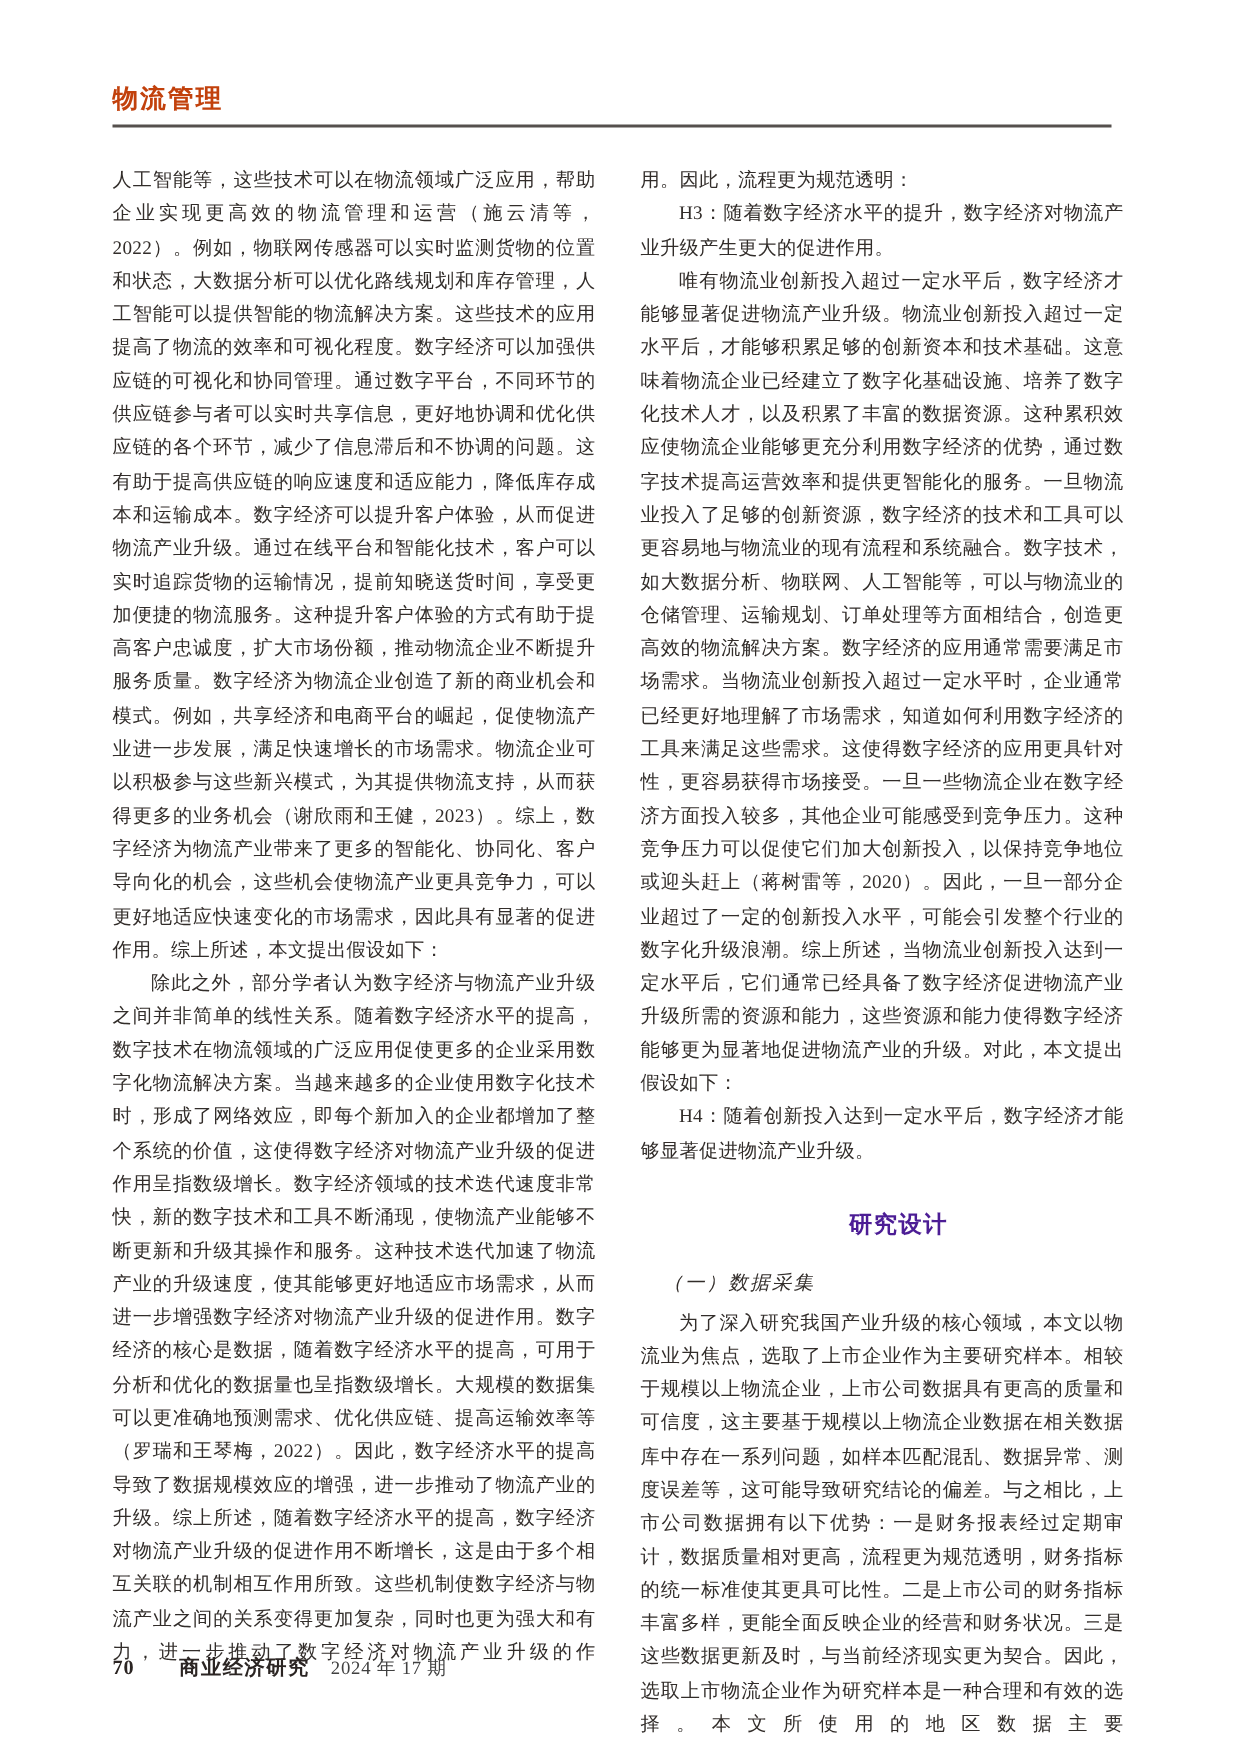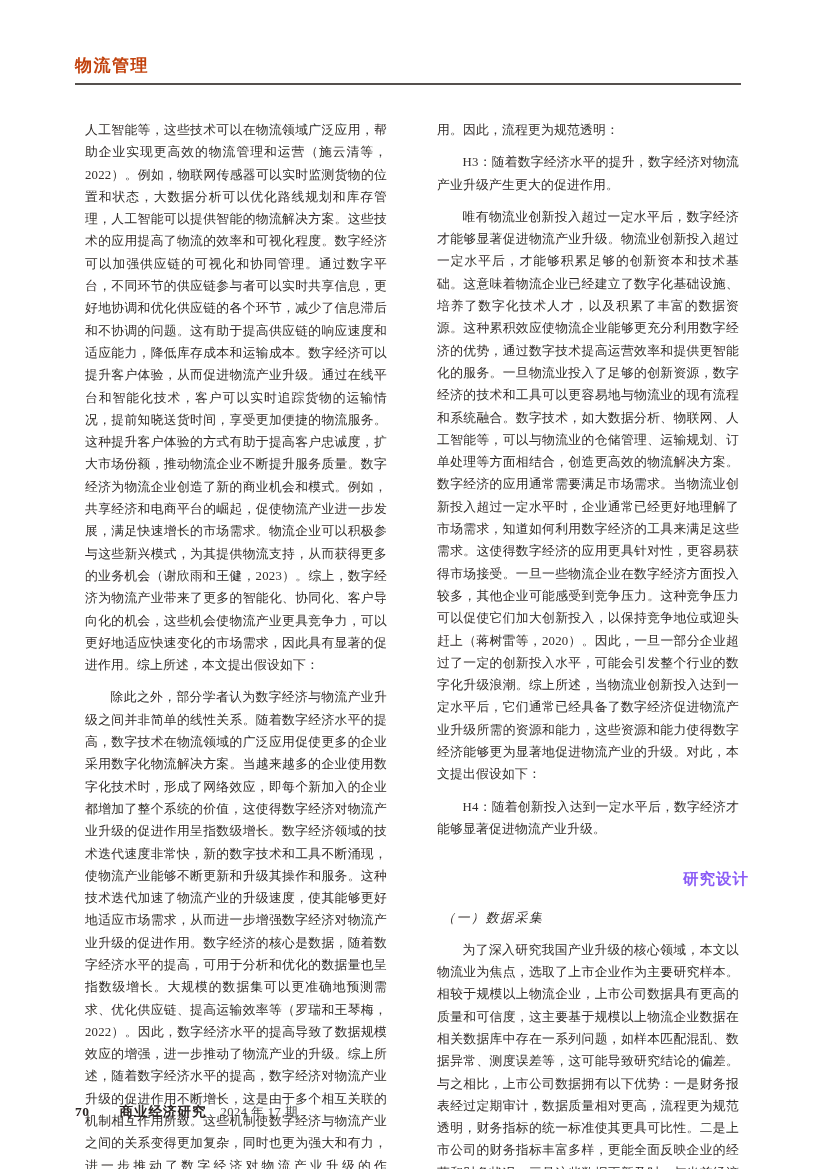--- a/index.html
+++ b/index.html
@@ -38,34 +38,34 @@
     gap: 30px;
   }
   .col {
     width: 322px;
     font-size: 12.8px;
     line-height: 22.3px;
     text-align: justify;
     text-justify: inter-character;
     letter-spacing: 0.2px;
   }
-  p.para { margin: 10px; padding: 0; font-family: Liberation Serif, serif; }
+  p.para { margin: 0; padding: 0; font-family: Liberation Serif, serif; }
   p.ind { text-indent: 2em; }
   p.flow { text-align-last: justify; }
 
   
   .section-heading {
     font-family: "Liberation Sans", sans-serif;
     font-weight: bold;
     font-size: 15.5px;
-    color: #8b5cf6;
+    color: #4c1d95;
     letter-spacing: 1px;
     margin: 28px 0 7px 0;
     padding-left: 22px;
-    text-align: right;
+    text-align: center;
   }
   .subsection-heading {
     font-style: italic;
     font-size: 13px;
     letter-spacing: 1.5px;
     margin: 16px 0 4px 0;
     padding-left: 15px;
     text-align: left;
   }
 

